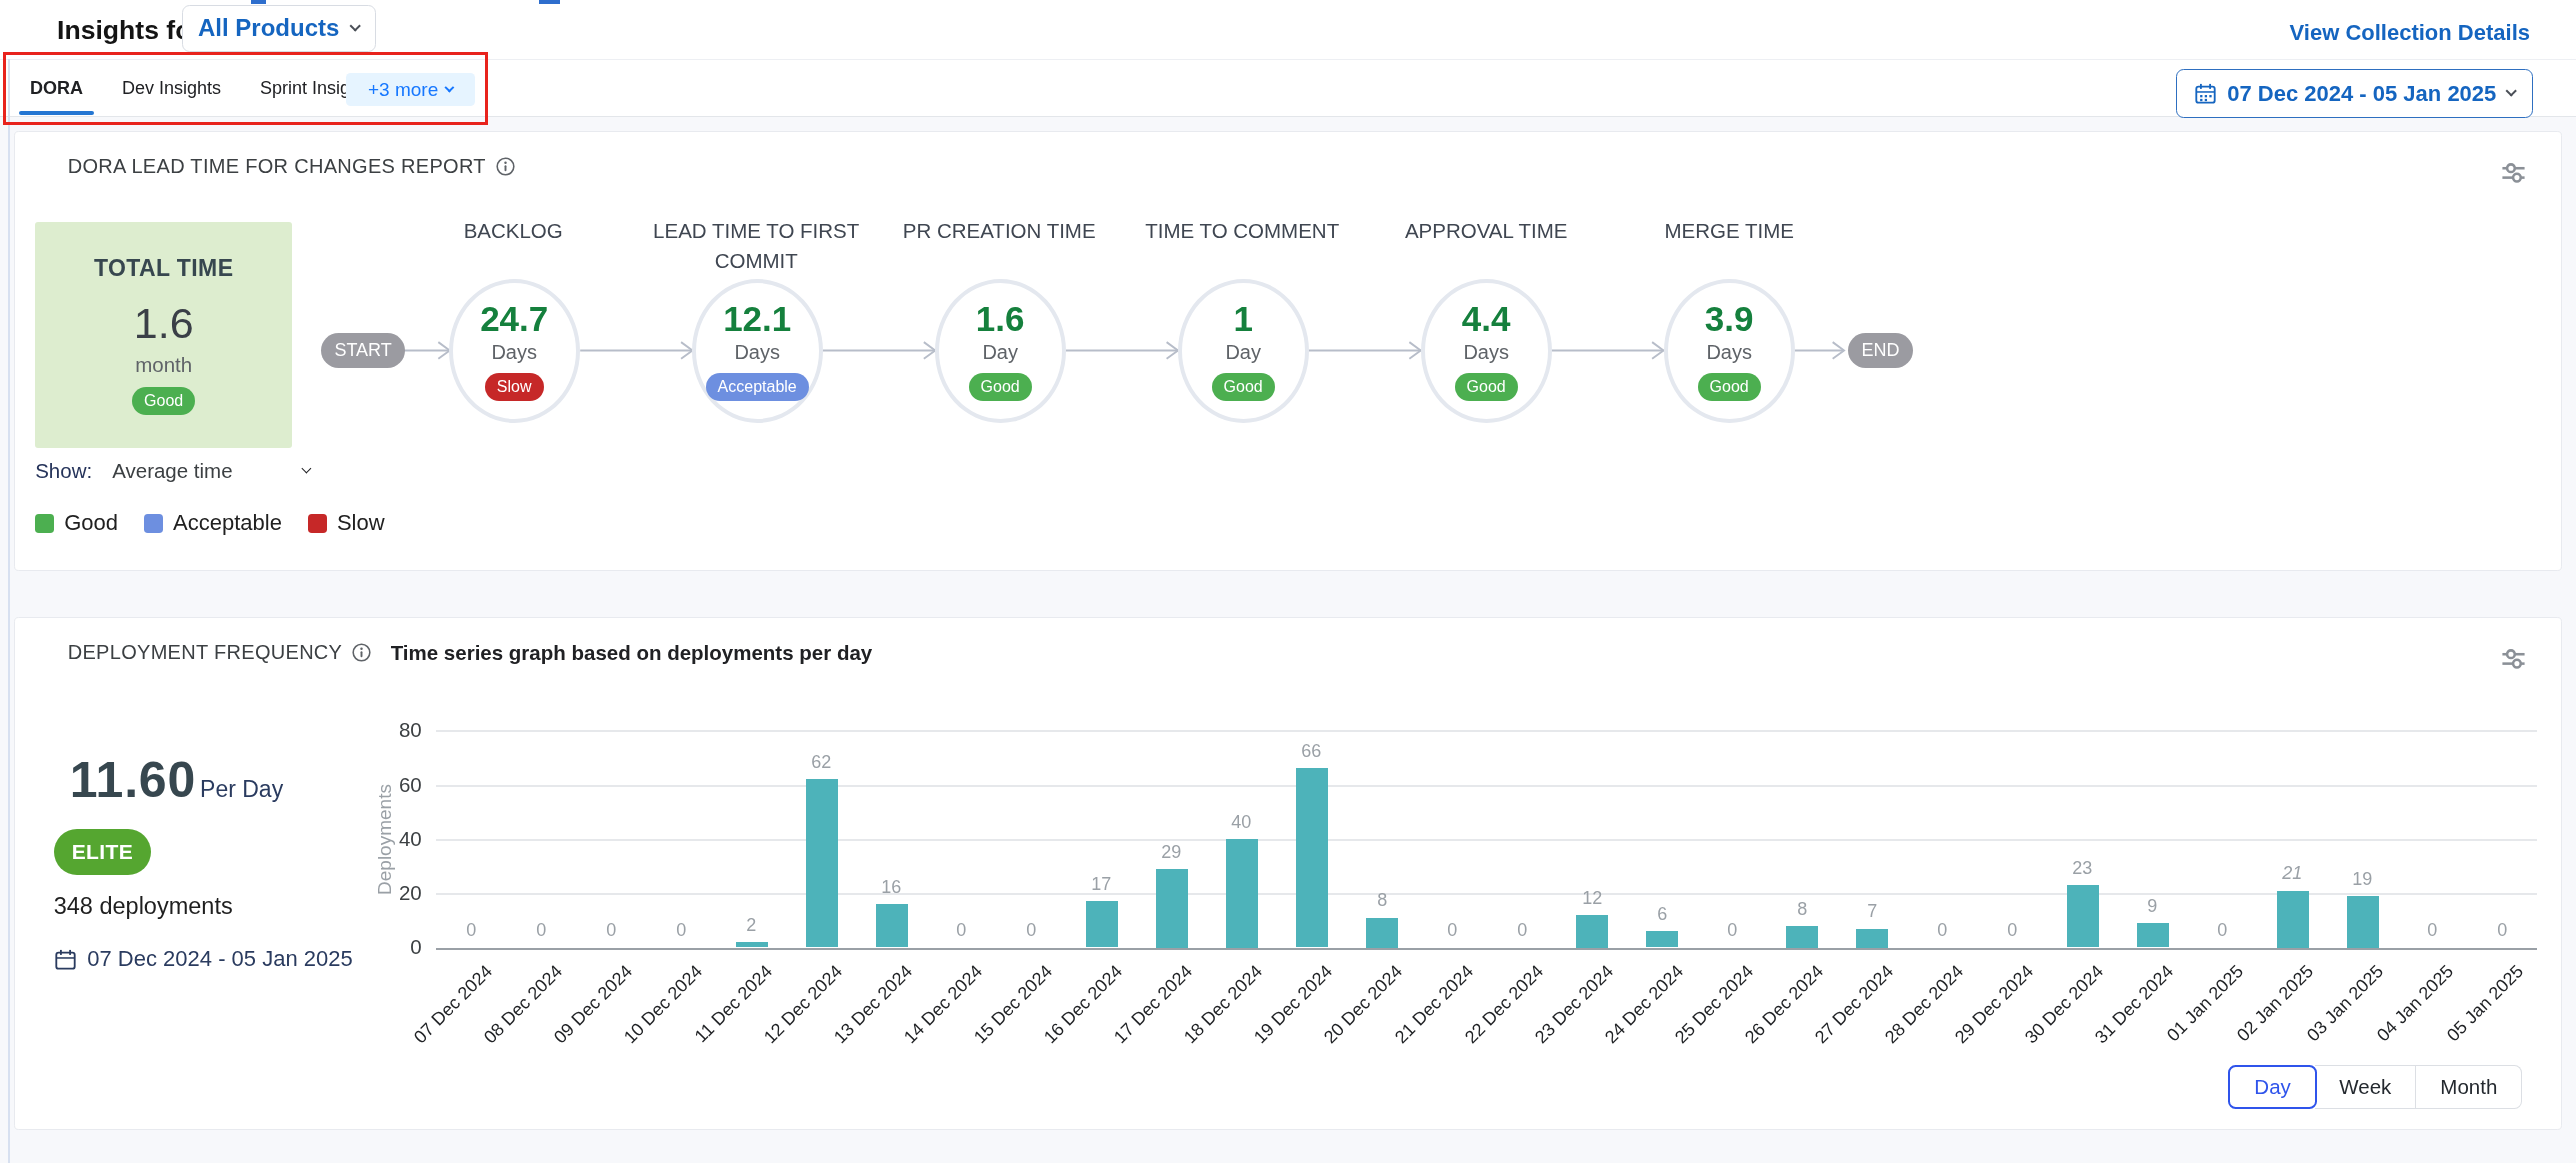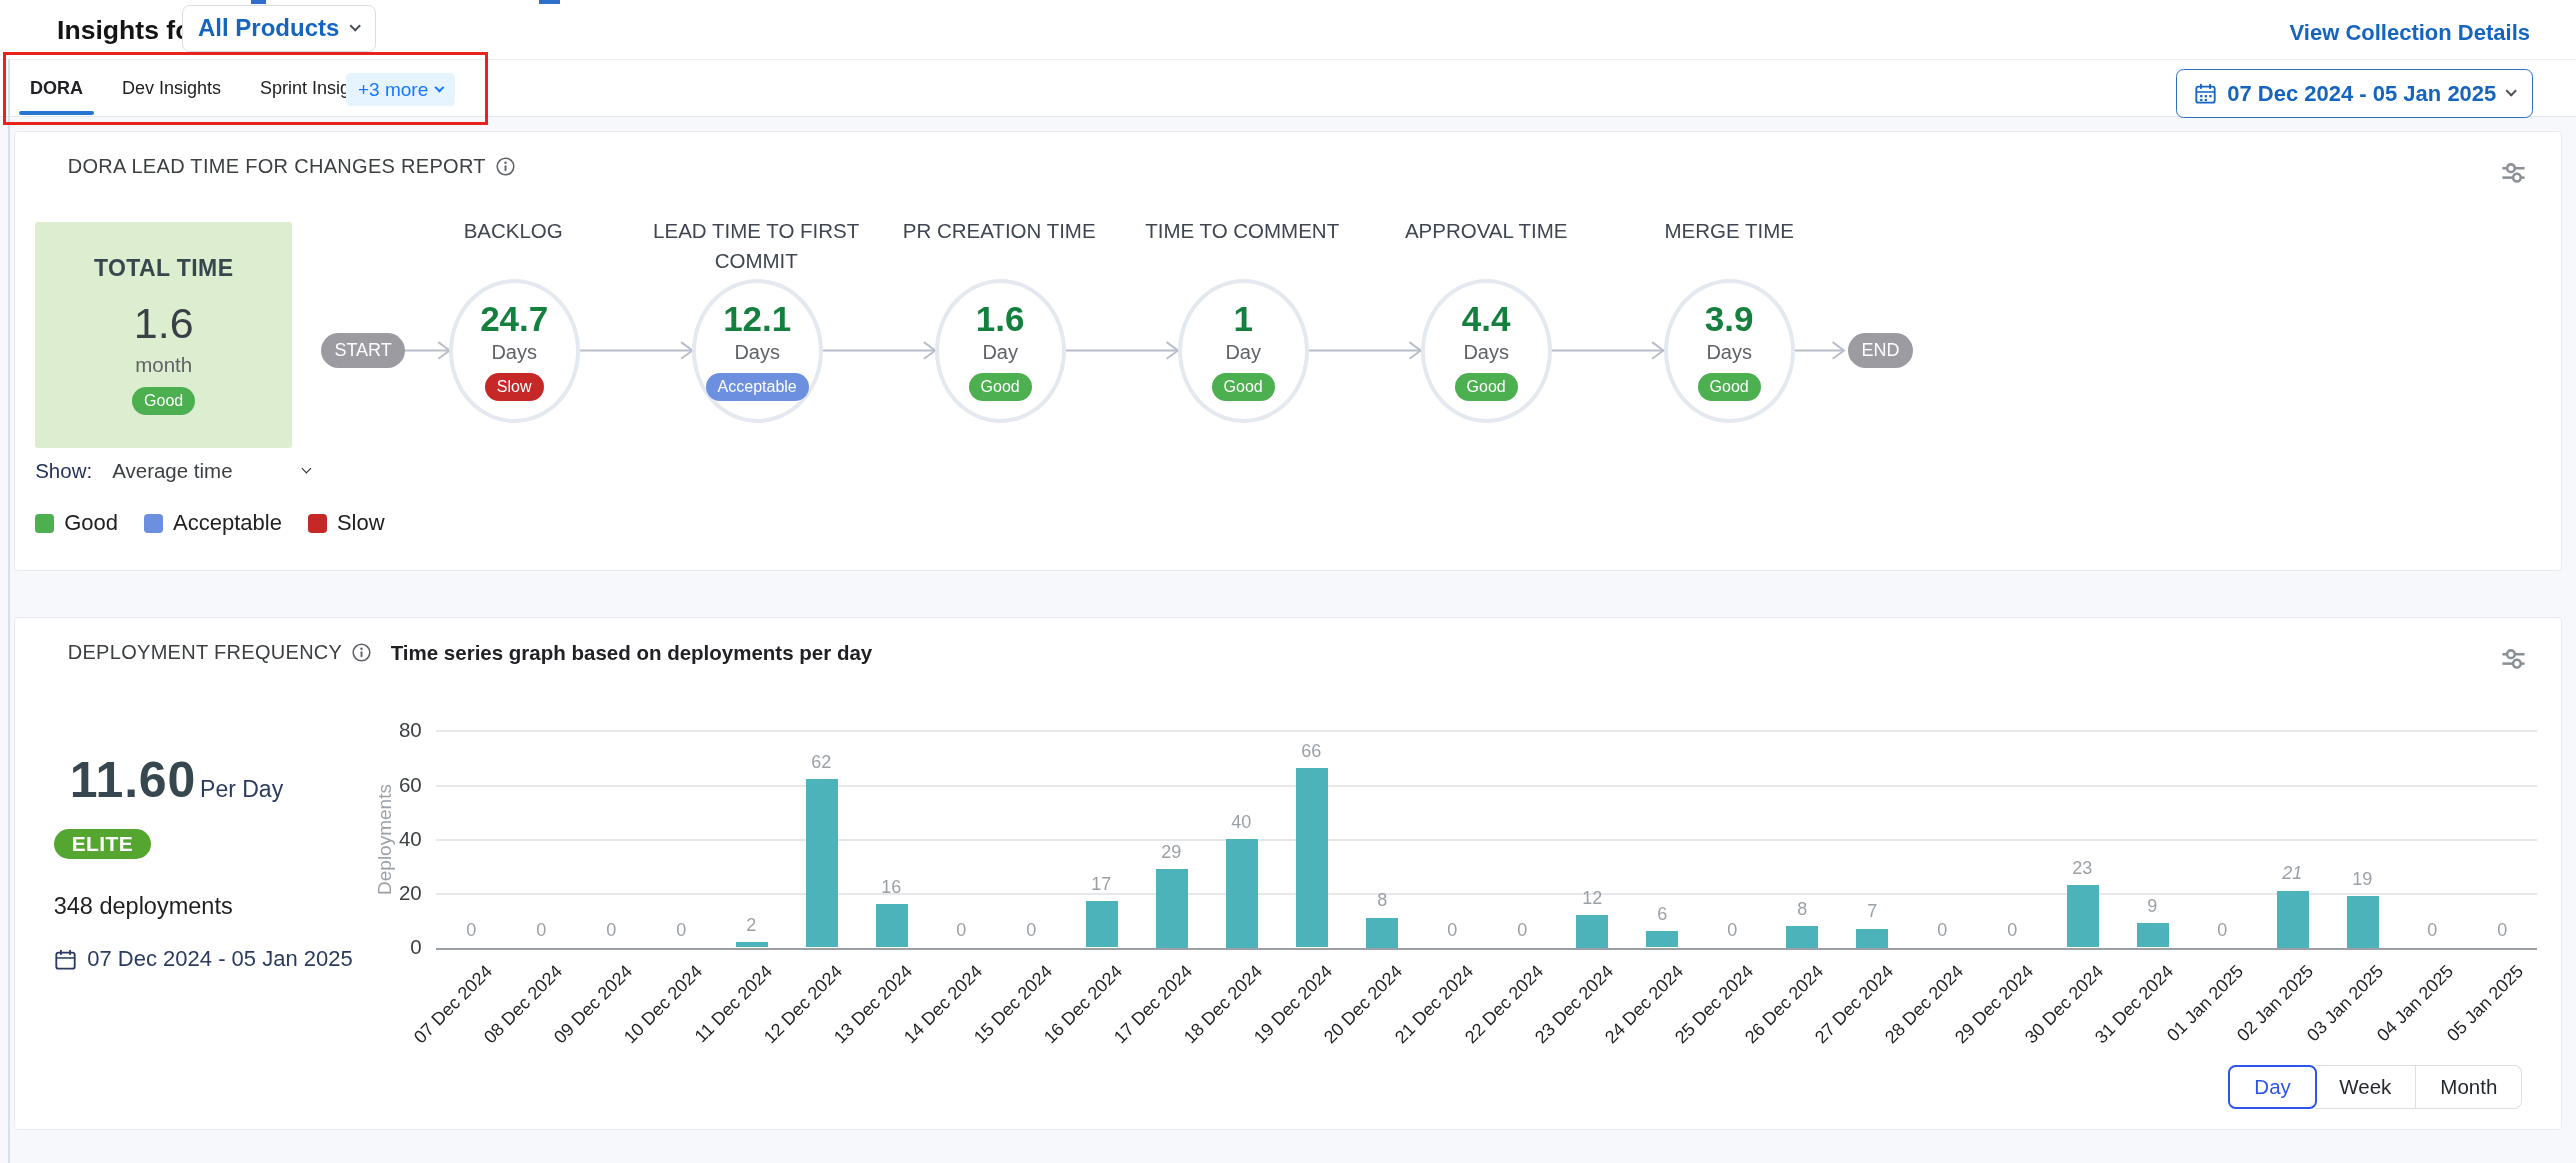--- a/index.html
+++ b/index.html
@@ -15,21 +15,21 @@
   #product-btn .lbl{font-size:24px;font-weight:700;color:#1565c0;}
   #view-details{position:absolute;right:46px;top:20px;font-size:22px;font-weight:700;color:#1565c0;cursor:pointer;}
   #tabsbar{position:absolute;top:59px;left:0;right:0;height:58px;background:#fff;
     border-top:1.5px solid #edeff3;border-bottom:1.5px solid #e3e6ea;}
   #tabs{position:absolute;left:30px;top:0;height:100%;display:flex;align-items:center;gap:39px;}
   .tab{position:relative;font-size:18px;color:#202124;height:100%;display:flex;align-items:center;cursor:pointer;}
   .tab.active{font-weight:700;}
   .tab.active::after{content:"";position:absolute;left:-10.6px;right:-10.6px;bottom:1.5px;height:3.8px;
     background:#2476d2;border-radius:2.3px;}
   #more-pill{position:absolute;left:346px;top:13px;height:33px;display:flex;align-items:center;gap:7.6px;
-    background:#e6f4ff;border-radius:4.6px;padding:0 12px;font-size:19px;color:#1677ff;cursor:pointer;}
+    background:#e6f4ff;border-radius:4.6px;padding:0 22px;font-size:19px;color:#1677ff;cursor:pointer;}
   #annotation-box{position:absolute;left:3px;top:52px;width:485px;height:73px;
     border:3.8px solid #e8231d;z-index:9;pointer-events:none;}
   #date-btn{position:absolute;right:43px;top:9px;height:49px;display:flex;align-items:center;gap:10.6px;
     padding:0 16.7px;border:1.5px solid #2e6fc0;border-radius:7.6px;background:#fff;cursor:pointer;}
   #date-btn .lbl{font-size:22px;font-weight:700;color:#1565c0;}
   .edge-line{position:absolute;left:7.6px;top:59px;bottom:0;width:2.3px;background:#d7e0f0;}
   .top-artifact{position:absolute;top:0;height:3.8px;background:#2e6ecd;}
 
   
   .card{position:absolute;left:13.7px;right:13.7px;background:#fff;border:1.5px solid #e8eaef;border-radius:4.6px;}
@@ -65,21 +65,21 @@
   #flow-legend{position:absolute;left:20.5px;top:378px;display:flex;align-items:center;gap:26px;}
   .lg-item{display:flex;align-items:center;gap:10px;font-size:22px;color:#212121;}
   .lg-sq{width:19px;height:19px;border-radius:3.8px;}
 
   
   #chart-title{position:absolute;left:376px;top:23px;font-size:20.5px;font-weight:700;color:#202124;}
   #rate-row{position:absolute;left:55px;top:133px;display:flex;align-items:baseline;}
   #rate-val{font-size:50px;font-weight:600;color:#37474f;letter-spacing:0.8px;}
   #rate-unit{font-size:23px;color:#2a3b5f;margin-left:4px;}
   #tier-badge{position:absolute;left:39px;top:211px;background:#55a630;color:#fff;font-weight:700;
-    font-size:21px;padding:3px 18px;border-radius:759px;letter-spacing:0.4px;}
+    font-size:21px;padding:11px 18px;border-radius:759px;letter-spacing:0.4px;}
   #deploy-total{position:absolute;left:39px;top:275px;font-size:23.5px;color:#1f1f1f;}
   #deploy-range{position:absolute;left:39px;top:328px;display:flex;align-items:center;gap:10.6px;
     font-size:22px;color:#2a3b5f;}
   #chart-area{position:absolute;left:0;top:0;right:0;bottom:0;}
   .gridline{position:absolute;left:421px;width:2101px;height:1.5px;background:#e6e8eb;}
   .gridline.baseline{height:2.3px;background:#9aa0a6;}
   .ytick{position:absolute;left:289px;width:118px;text-align:right;font-size:20.5px;color:#3c4043;}
   #ylabel{position:absolute;left:256px;top:210px;width:228px;height:23px;text-align:center;
     transform:rotate(-90deg);font-size:19px;color:#9aa0a6;}
   .bar{position:absolute;background:#4db3ba;}

